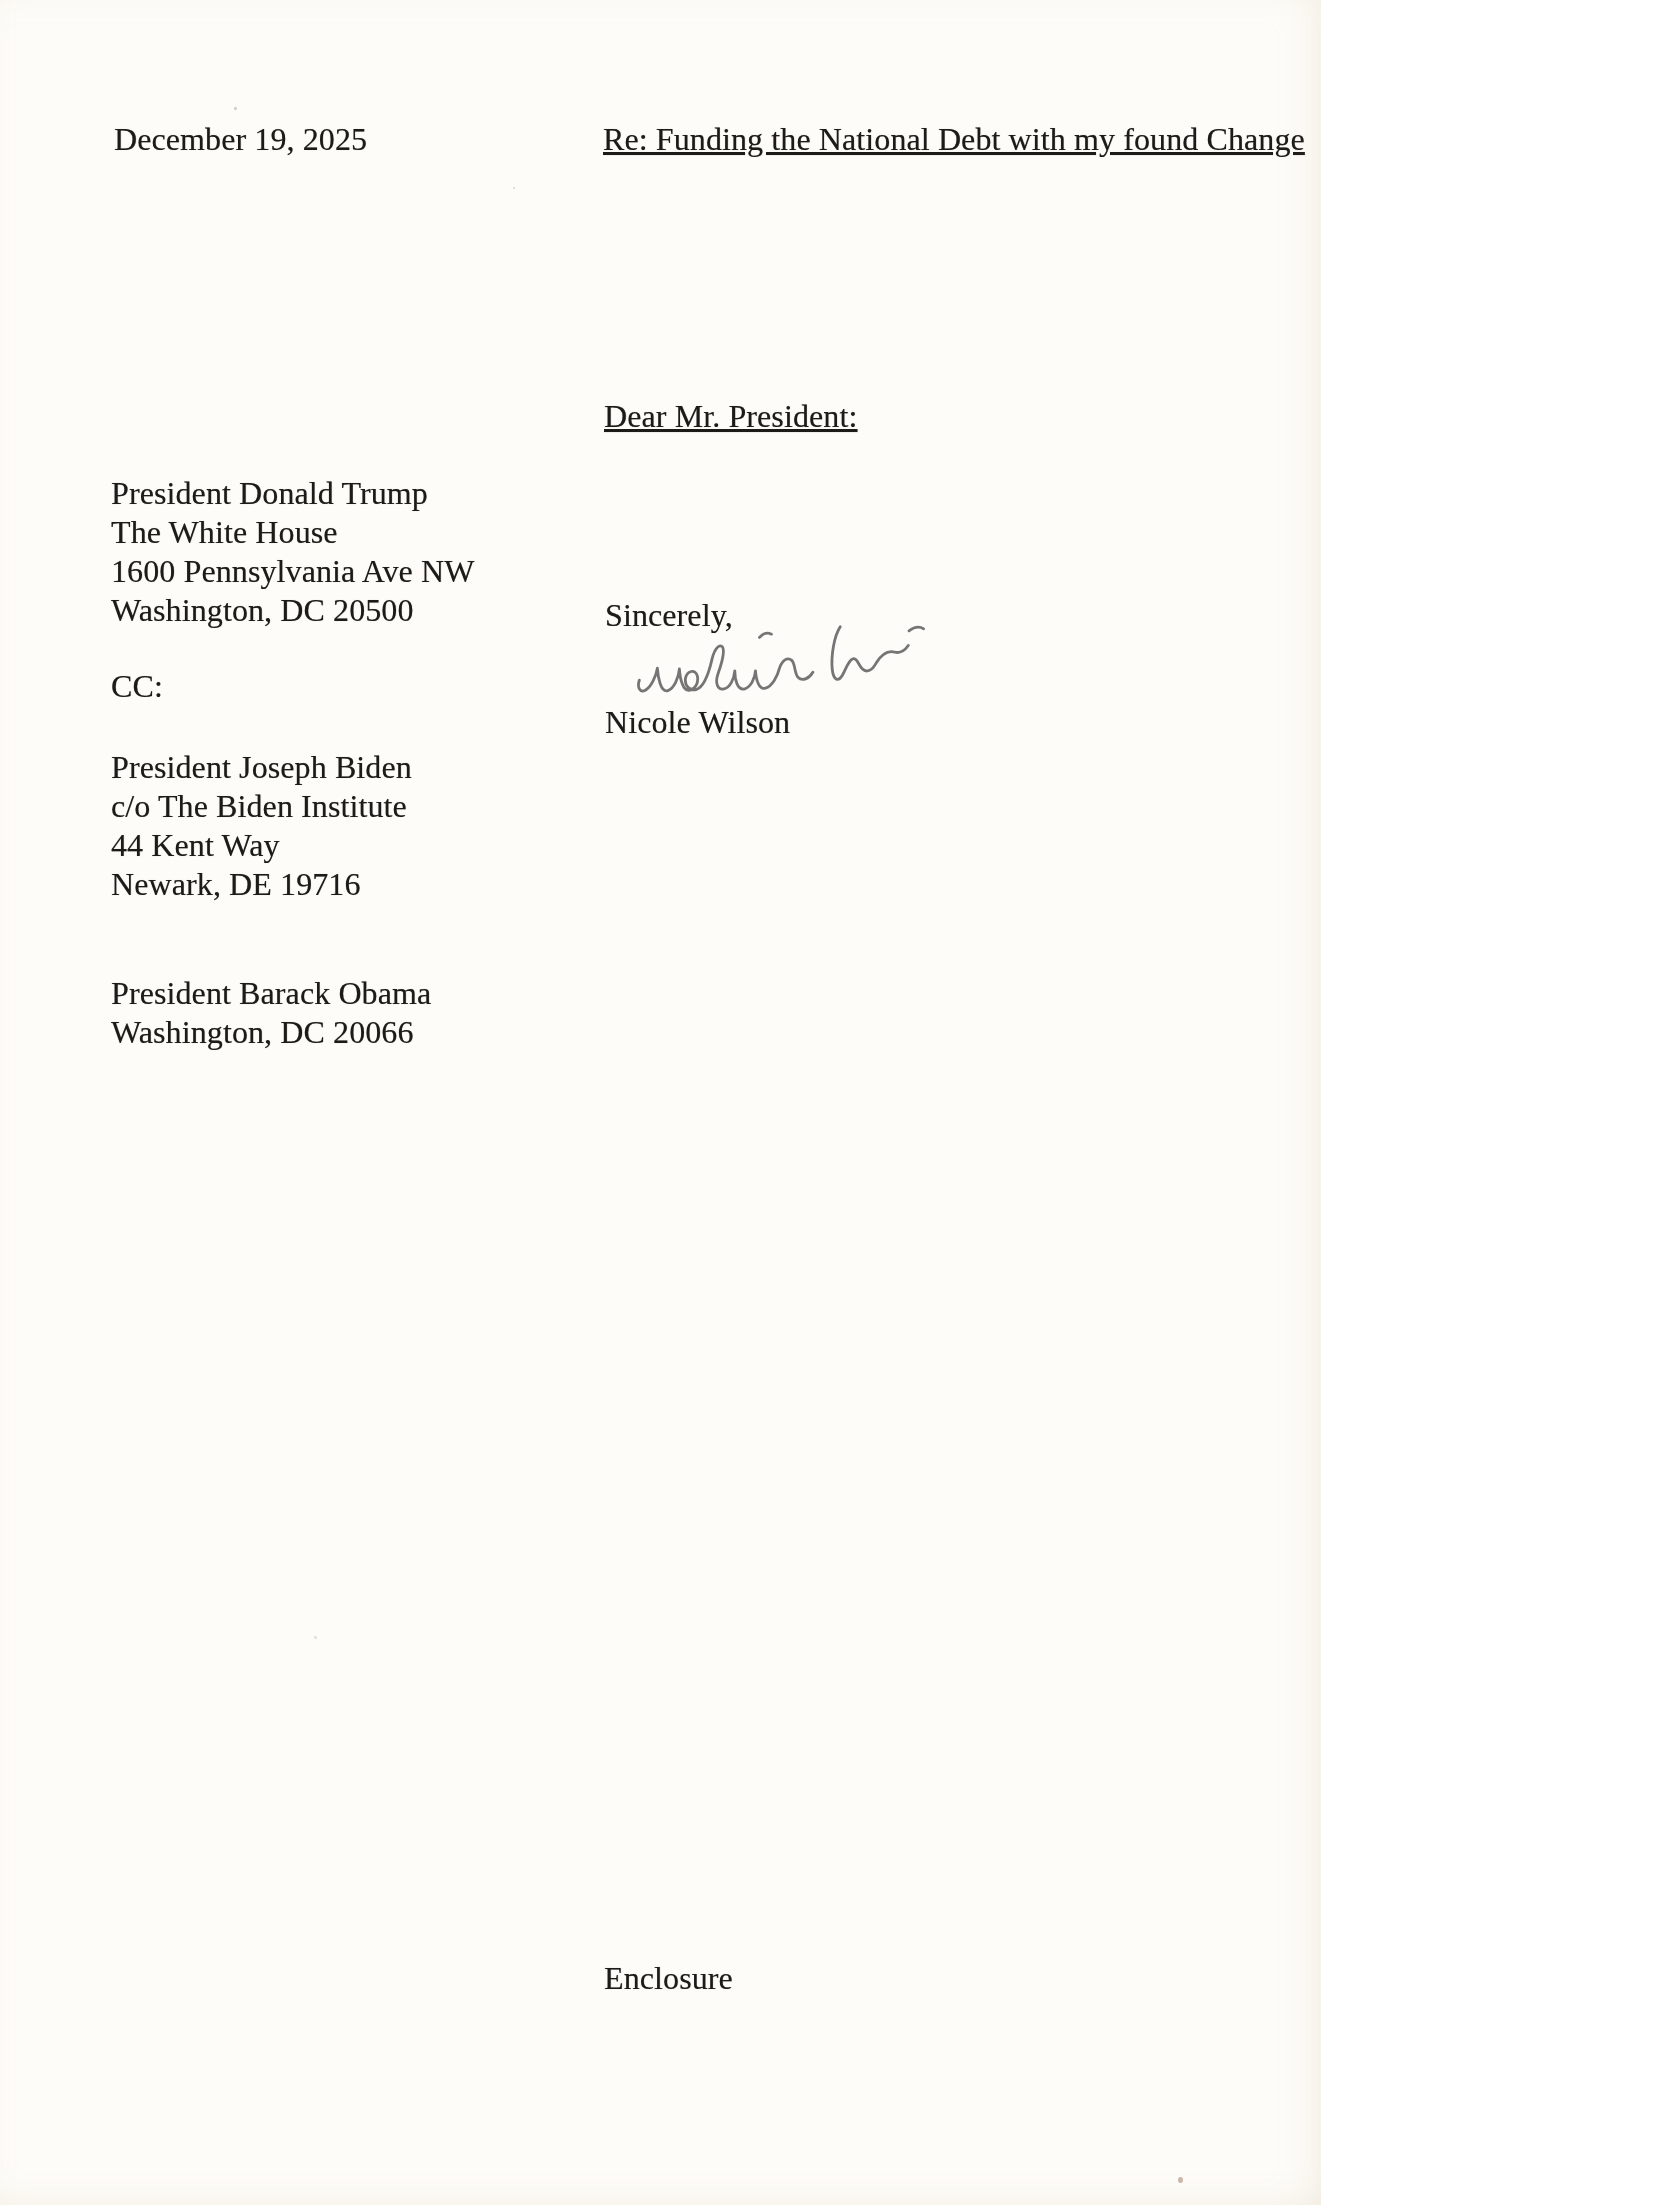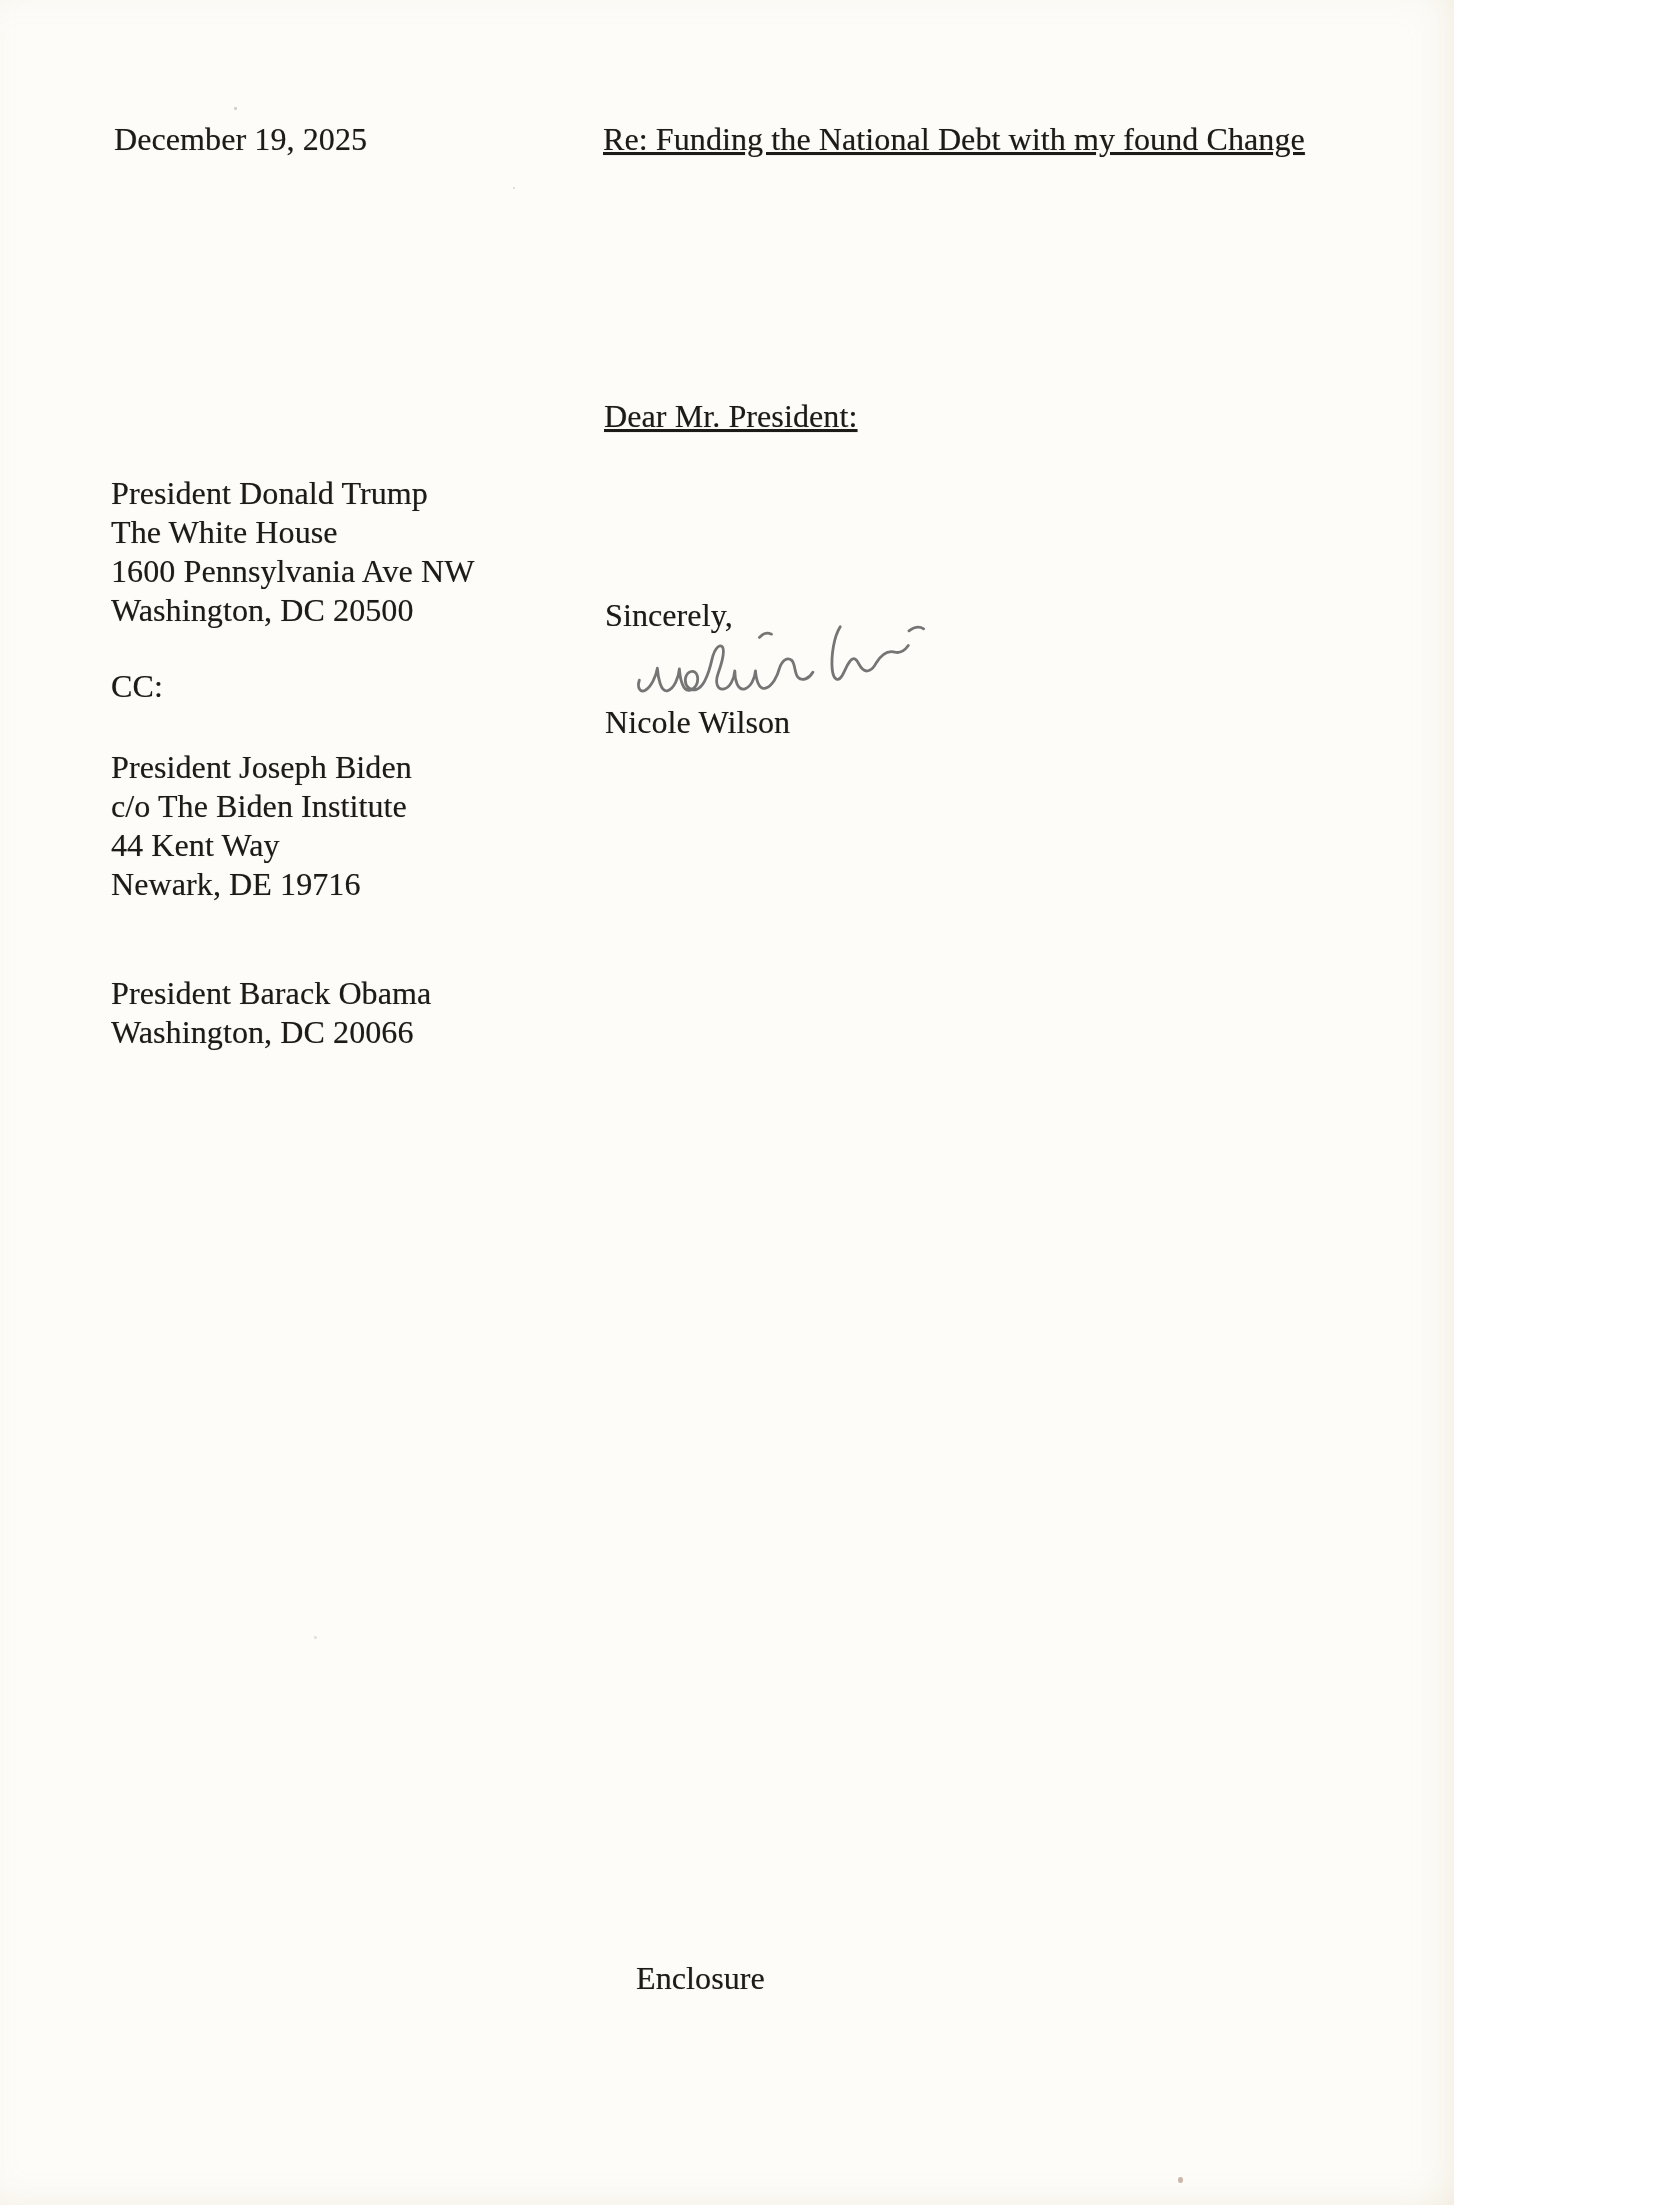--- a/index.html
+++ b/index.html
@@ -1,18 +1,18 @@
 <!DOCTYPE html>
 <html style="--paper: #fdfcf9; --ink: #1c1b18; --signature_ink: #696969;font-size:10.7px"><head>
 <meta charset="utf-8">
 <style>
   html, body { margin: 0; padding: 0; background: #ffffff; }
   .page {
     position: relative;
-    width: 1454px;
+    width: 1321px;
     height: 2205px;
     background: var(--paper, #fdfcf9);
     color: var(--ink, #1c1b18);
     font-family: "Liberation Serif", "DejaVu Serif", serif;
     overflow: hidden;
   }
   
   .page::after {
     content: "";
     position: absolute;
@@ -121,21 +121,21 @@
     <div class="ln">44 Kent Way</div>
     <div class="ln">Newark, DE 19716</div>
   </div>
 
   <div class="block" style="left:111px; top:942px;margin-top:32px;">
     <div class="ln">President Barack Obama</div>
     <div class="ln">Washington, DC 20066</div>
   </div>
 
 
-  <div class="t" style="left:636px; top:1959px;font-family:Liberation Serif, serif;">Enclosure</div>
+  <div class="t" style="left:604px; top:1959px;font-family:Liberation Serif, serif;">Enclosure</div>
 
   <div class="t pagenum" style="left:1443px; top:1959px;">1/2</div>
 
   <div class="speck" style="left:234px; top:107px; width:2.7px; height:2.7px; background:rgba(90,88,84,0.28);"></div>
   <div class="speck" style="left:513px; top:187px; width:2px; height:2px; background:rgba(90,88,84,0.22);"></div>
   <div class="speck" style="left:314px; top:1636px; width:2.7px; height:2.7px; background:rgba(110,105,96,0.18);"></div>
   <div class="speck" style="left:1178px; top:2177px; width:4.7px; height:6px; background:rgba(164,128,108,0.55);"></div>
   <div class="speck" style="left:1611px; top:158px; width:3.3px; height:2.7px; background:rgba(120,115,108,0.20);"></div>
 
 </div>

